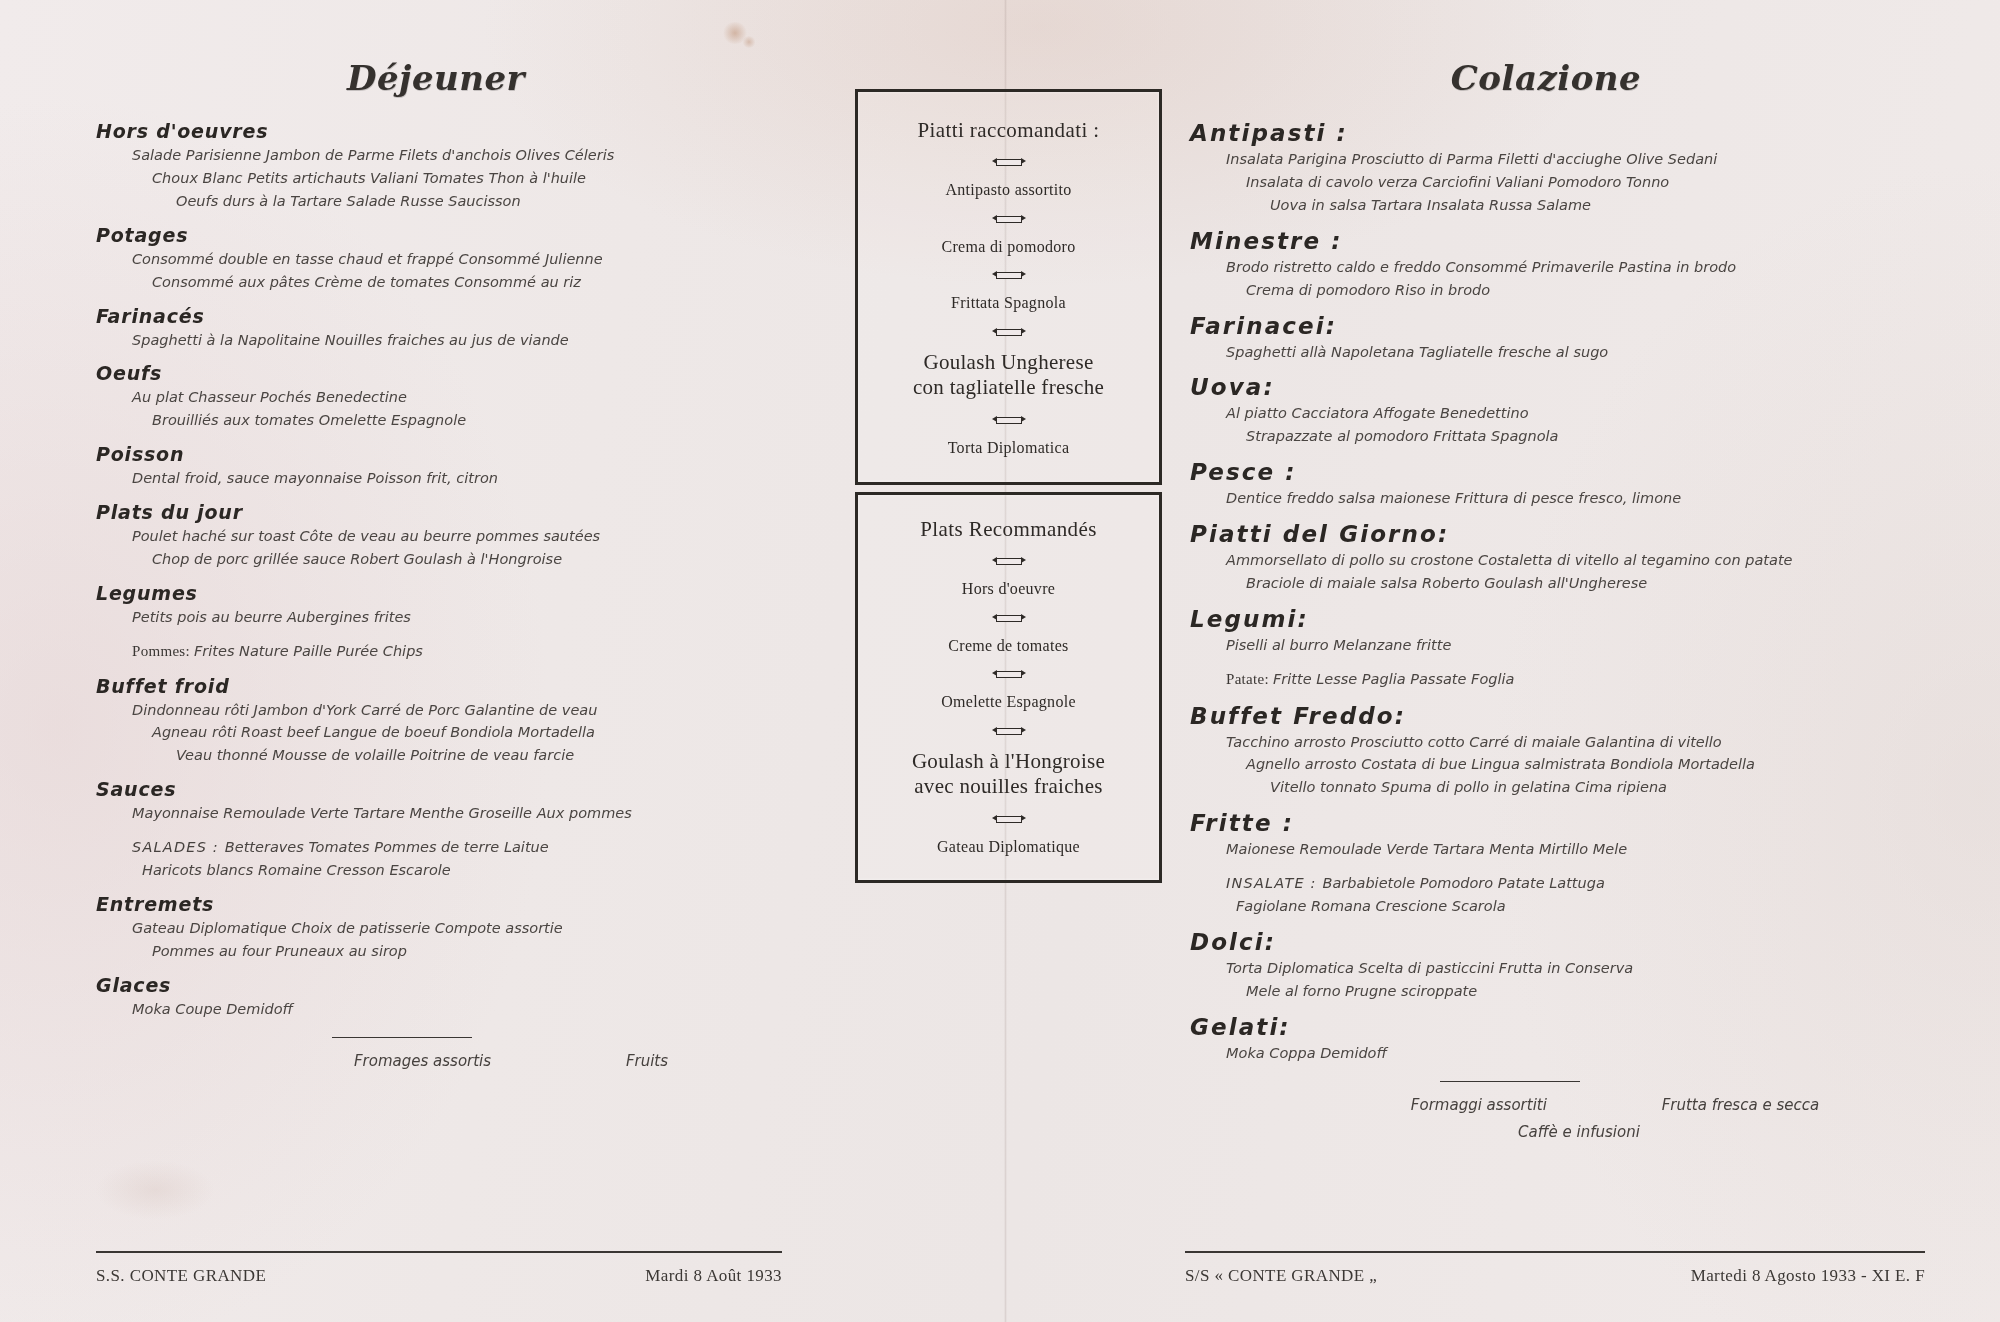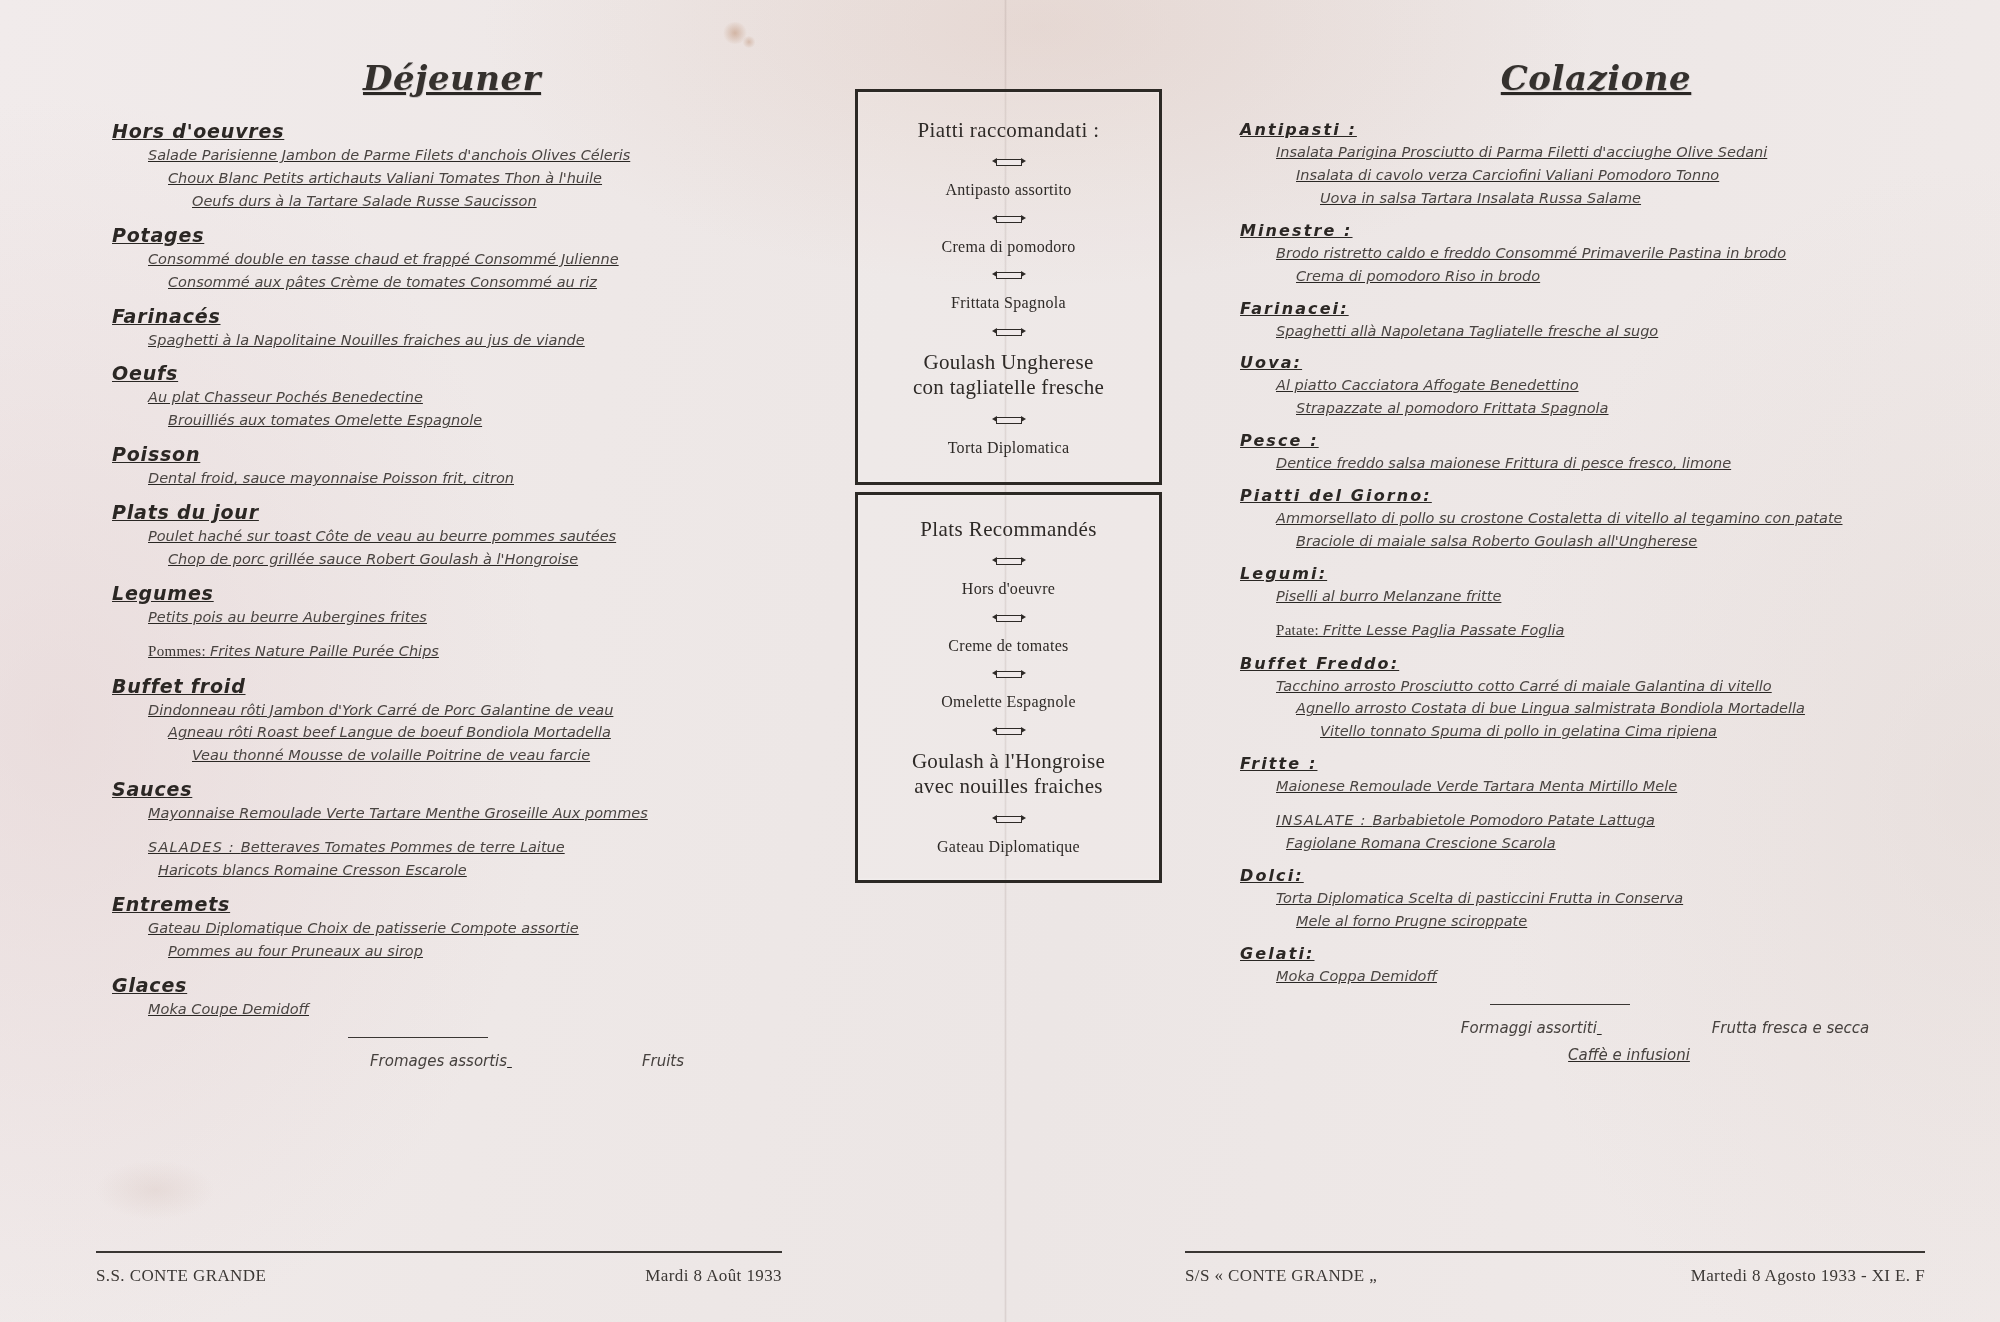--- a/index.html
+++ b/index.html
@@ -26,22 +26,22 @@
   }
   .stain{position:absolute;border-radius:50%;pointer-events:none;}
   .stain.a{left:722px;top:22px;width:26px;height:22px;background:radial-gradient(circle,rgba(176,120,84,.42),rgba(176,120,84,0) 70%);}
   .stain.b{left:742px;top:36px;width:14px;height:12px;background:radial-gradient(circle,rgba(176,120,84,.35),rgba(176,120,84,0) 70%);}
   .stain.c{left:95px;top:1160px;width:120px;height:60px;background:radial-gradient(ellipse,rgba(198,170,160,.20),rgba(198,170,160,0) 70%);}
 
   .sheet{position:absolute;inset:0;}
 
   
   .col{position:absolute;top:0;}
-  .col-fr{left:112px;width:700px;text-decoration:underline;}
-  .col-it{left:1240px;width:730px;text-decoration:underline;}
+  .col-fr{left:96px;width:700px;}
+  .col-it{left:1190px;width:730px;}
 
   .menu-title{
     text-align:center;
     font-family:"DejaVu Serif", serif;
     font-style:italic;font-weight:700;
     font-size:34px;letter-spacing:.5px;
     color:#35312e;
     margin-top:58px;
     text-shadow:.5px .5px 0 rgba(0,0,0,.18);
   }
@@ -51,21 +51,21 @@
   .sections{margin-top:22px;}
   .section{margin-bottom:11px;}
   .sec-head{
     font-family:"DejaVu Sans", sans-serif;
     font-style:italic;font-weight:700;
     font-size:19px;
     color:#2b2724;
     letter-spacing:.8px;
     margin-bottom:2px;
   }
-  .col-it .sec-head{letter-spacing:2.1px;font-size:16px;}
+  .col-it .sec-head{letter-spacing:2.1px;font-size:23px;}
   .items{
     font-family:"DejaVu Sans", sans-serif;
     font-style:italic;
     font-size:14.5px;
     color:#4a4542;
     line-height:1.58;
   }
   .row{white-space:nowrap;}
   .row.i1{padding-left:36px;}
   .row.i2{padding-left:56px;}

